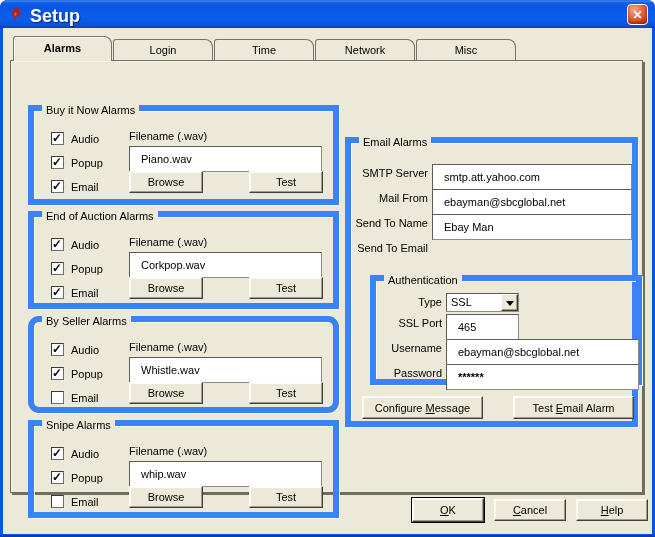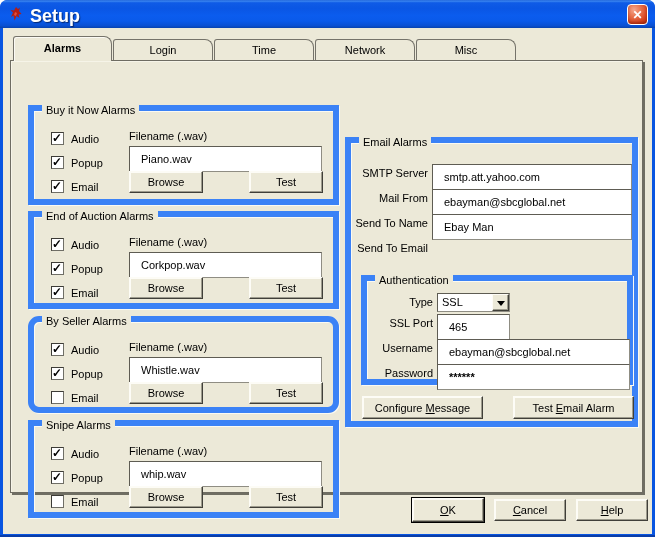--- a/index.html
+++ b/index.html
@@ -210,21 +210,21 @@
         <input class="textbox" style="left: 81px; top: 21px; width: 200px;" value="smtp.att.yahoo.com">
 
         <span class="field-label" style="left:0;top:49px;width:77px;">Mail From</span>
         <input class="textbox" style="left: 81px; top: 46px; width: 200px;" value="ebayman@sbcglobal.net">
 
         <span class="field-label" style="left:0;top:74px;width:77px;">Send To Name</span>
         <input class="textbox" style="left: 81px; top: 71px; width: 200px;" value="Ebay Man">
 
         <span class="field-label" style="left:0;top:99px;width:77px;">Send To Email</span>
 
-        <div class="groupbox" style="left:10px;top:132px;width:272px;height:110px;text-decoration:underline;">
+        <div class="groupbox" style="left:19px;top:132px;width:272px;height:110px;text-decoration:underline;">
           <span class="legend">Authentication</span>
 
           <span class="field-label" style="left:4px;top:15px;width:62px;">Type</span>
           <div class="combo" style="left:70px;top:12px;width:73px;text-align:center;">
             <span class="combo-text">SSL</span>
             <button class="combo-btn">
                 <span class="combo-arrow"></span>
               </button>
           </div>
 

